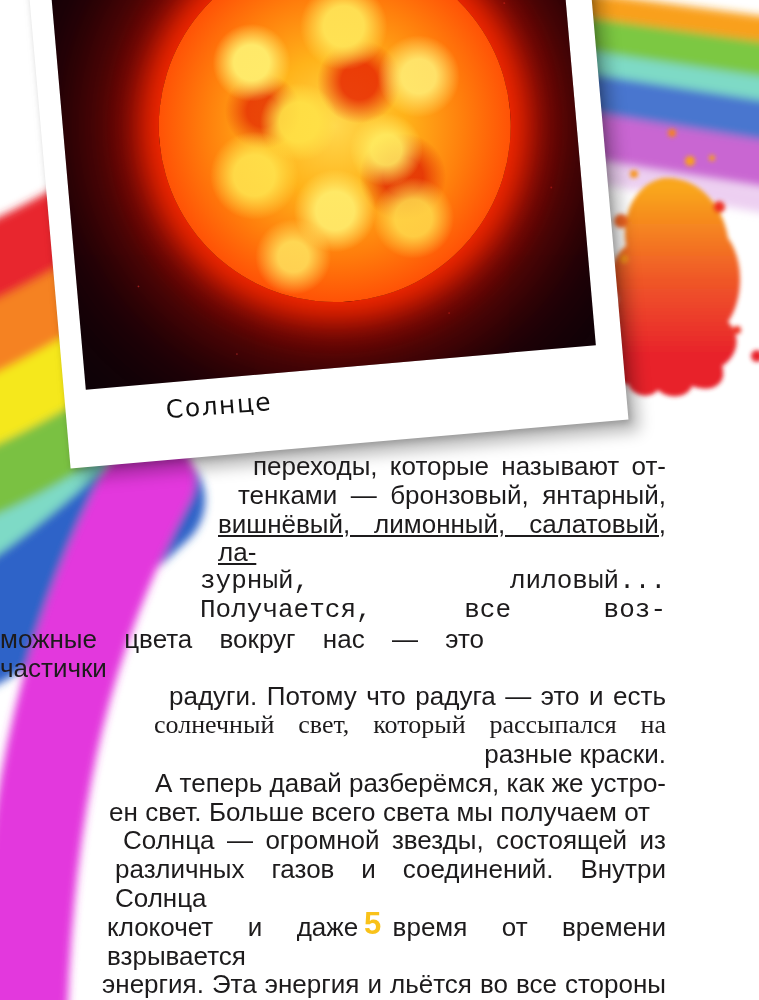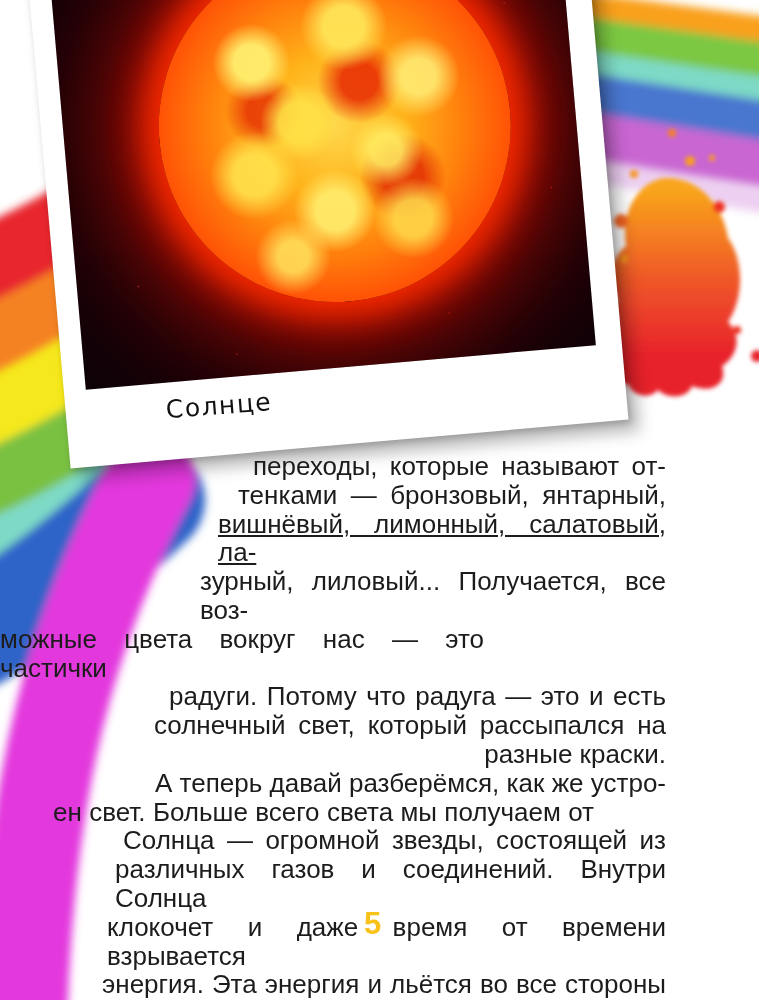--- a/index.html
+++ b/index.html
@@ -128,27 +128,27 @@
     <div class="photo">
       <div class="sun"></div>
     </div>
     <div class="caption">Солнце</div>
   </div>
 
   <div class="text-block">
     <div class="line jl" style="margin-left:253px;width:413px;">переходы, которые называют от-</div>
     <div class="line jl" style="margin-left:238px;width:428px;">тенками — бронзовый, янтарный,</div>
     <div class="line jl" style="margin-left:218px;width:448px;text-decoration:underline;">вишнёвый, лимонный, салатовый, ла-</div>
-    <div class="line jl" style="margin-left:200px;width:466px;">зурный, лиловый... Получается, все воз-</div>
+    <div class="line jl" style="margin-left:200px;width:466px;font-family:Liberation Mono, monospace;">зурный, лиловый... Получается, все воз-</div>
     <div class="line jl" style="width:484px;">можные цвета вокруг нас — это частички</div>
     <div class="line jl" style="margin-left:169px;width:497px;">радуги. Потому что радуга — это и есть</div>
-    <div class="line jl" style="margin-left:154px;width:512px;">солнечный свет, который рассыпался на</div>
+    <div class="line jl" style="margin-left:154px;width:512px;font-family:Liberation Serif, serif;">солнечный свет, который рассыпался на</div>
     <div class="line el" style="margin-left:146px;width:520px;">разные краски.</div>
     <div class="line jl" style="margin-left:155px;width:511px;">А теперь давай разберёмся, как же устро-</div>
-    <div class="line jl" style="margin-left:53px;width:541px;">ен свет. Больше всего света мы получаем от</div>
+    <div class="line jl" style="margin-left:109px;width:541px;">ен свет. Больше всего света мы получаем от</div>
     <div class="line jl" style="margin-left:123px;width:543px;">Солнца — огромной звезды, состоящей из</div>
     <div class="line jl" style="margin-left:115px;width:551px;">различных газов и соединений. Внутри Солнца</div>
     <div class="line jl" style="margin-left:107px;width:559px;">клокочет и даже время от времени взрывается</div>
     <div class="line jl" style="margin-left:102px;width:564px;">энергия. Эта энергия и льётся во все стороны</div>
     <div class="line el" style="margin-left:100px;width:566px;">в виде невероятного множества лучей.</div>
   </div>
 
   <div class="page-number" style="color: rgb(249, 194, 26);">5</div>
 
 </div>

